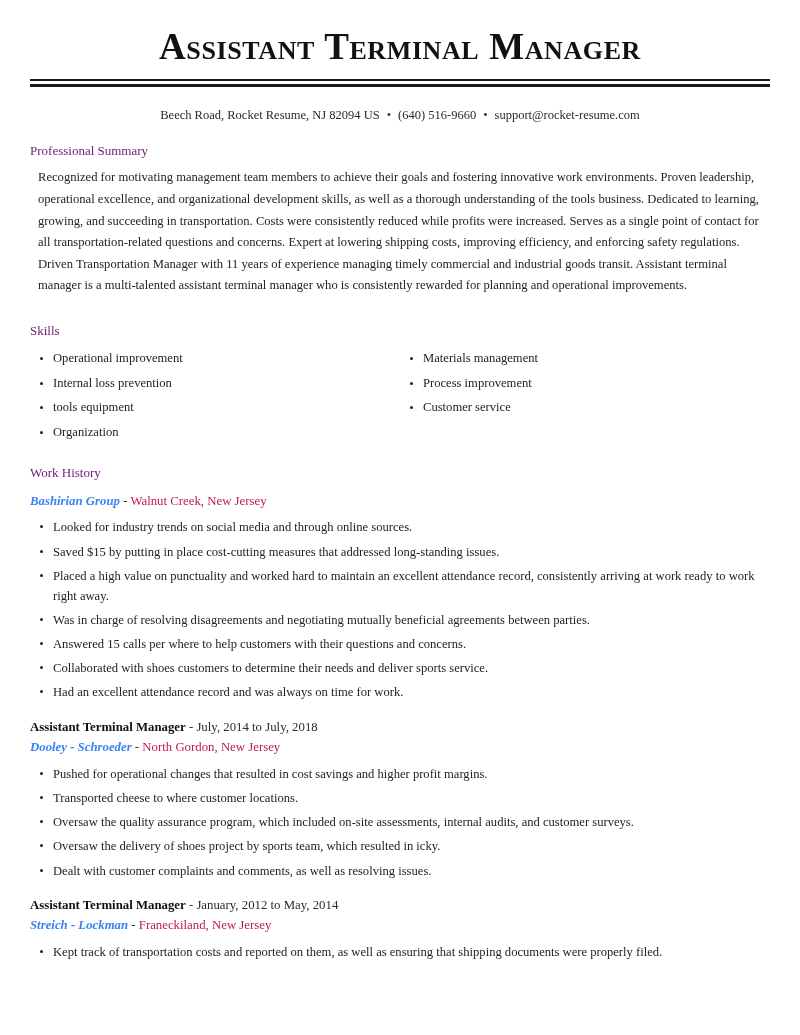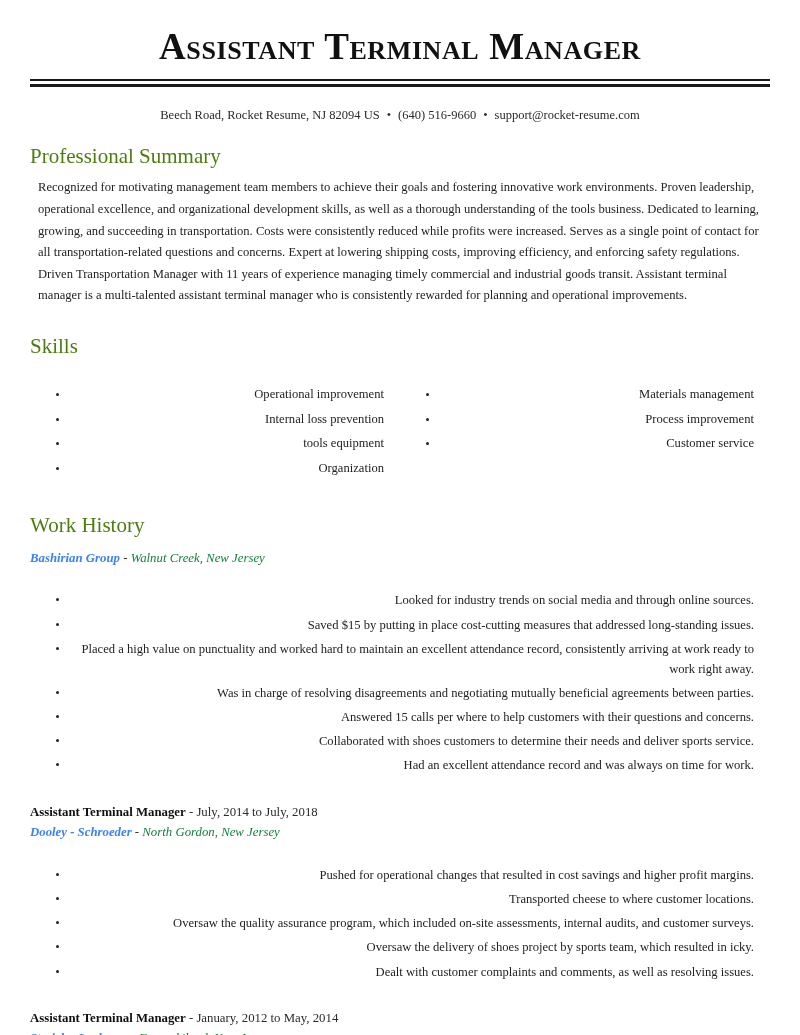--- a/index.html
+++ b/index.html
@@ -59,46 +59,45 @@
   }
 
   
   .section {
     padding-top: 18px;
   }
   .section-title {
     margin: 0 0 7px 0;
     font-family: "Liberation Serif", "DejaVu Serif", serif;
     font-weight: 400;
-    font-size: 21px;
+    font-size: 13px;
     line-height: 1.25;
-    color: #4d7c0f;
+    color: #701a75;
   }
   .summary-text {
     margin: 8px;
     font-size: 12.6px;
     line-height: 1.72;
     color: #232323;
     text-align: left;
   }
 
   
   .skills-cols {
     display: flex;
     padding-top: 3px;
   }
   .skills-col {
     width: 50%;
     box-sizing: border-box;
   }
   ul.bullets {
-    margin: 16px;
+    margin: 0;
     padding: 0;
     list-style: none;
-    text-align: right;
   }
   ul.bullets > li {
     position: relative;
     padding-left: 23px;
     font-size: 12.6px;
     line-height: 1.55;
     margin-bottom: 5px;
     color: #232323;
   }
   ul.bullets > li::before {
@@ -128,22 +127,21 @@
     font-weight: 700;
     color: #111111;
   }
   .job-dates { color: #2b2b2b; }
   .job-company {
     font-weight: 700;
     font-style: italic;
     color: #3b82f6;
   }
   .job-location {
-    font-style: italic;
-    color: #15803d;
+    color: #be185d;
   }
   .dash { color: #2b2b2b; }
   .job ul.bullets {
     padding-top: 6px;
   }
   .job ul.bullets > li {
     margin-bottom: 4px;
     line-height: 1.6;
   }
 </style>

